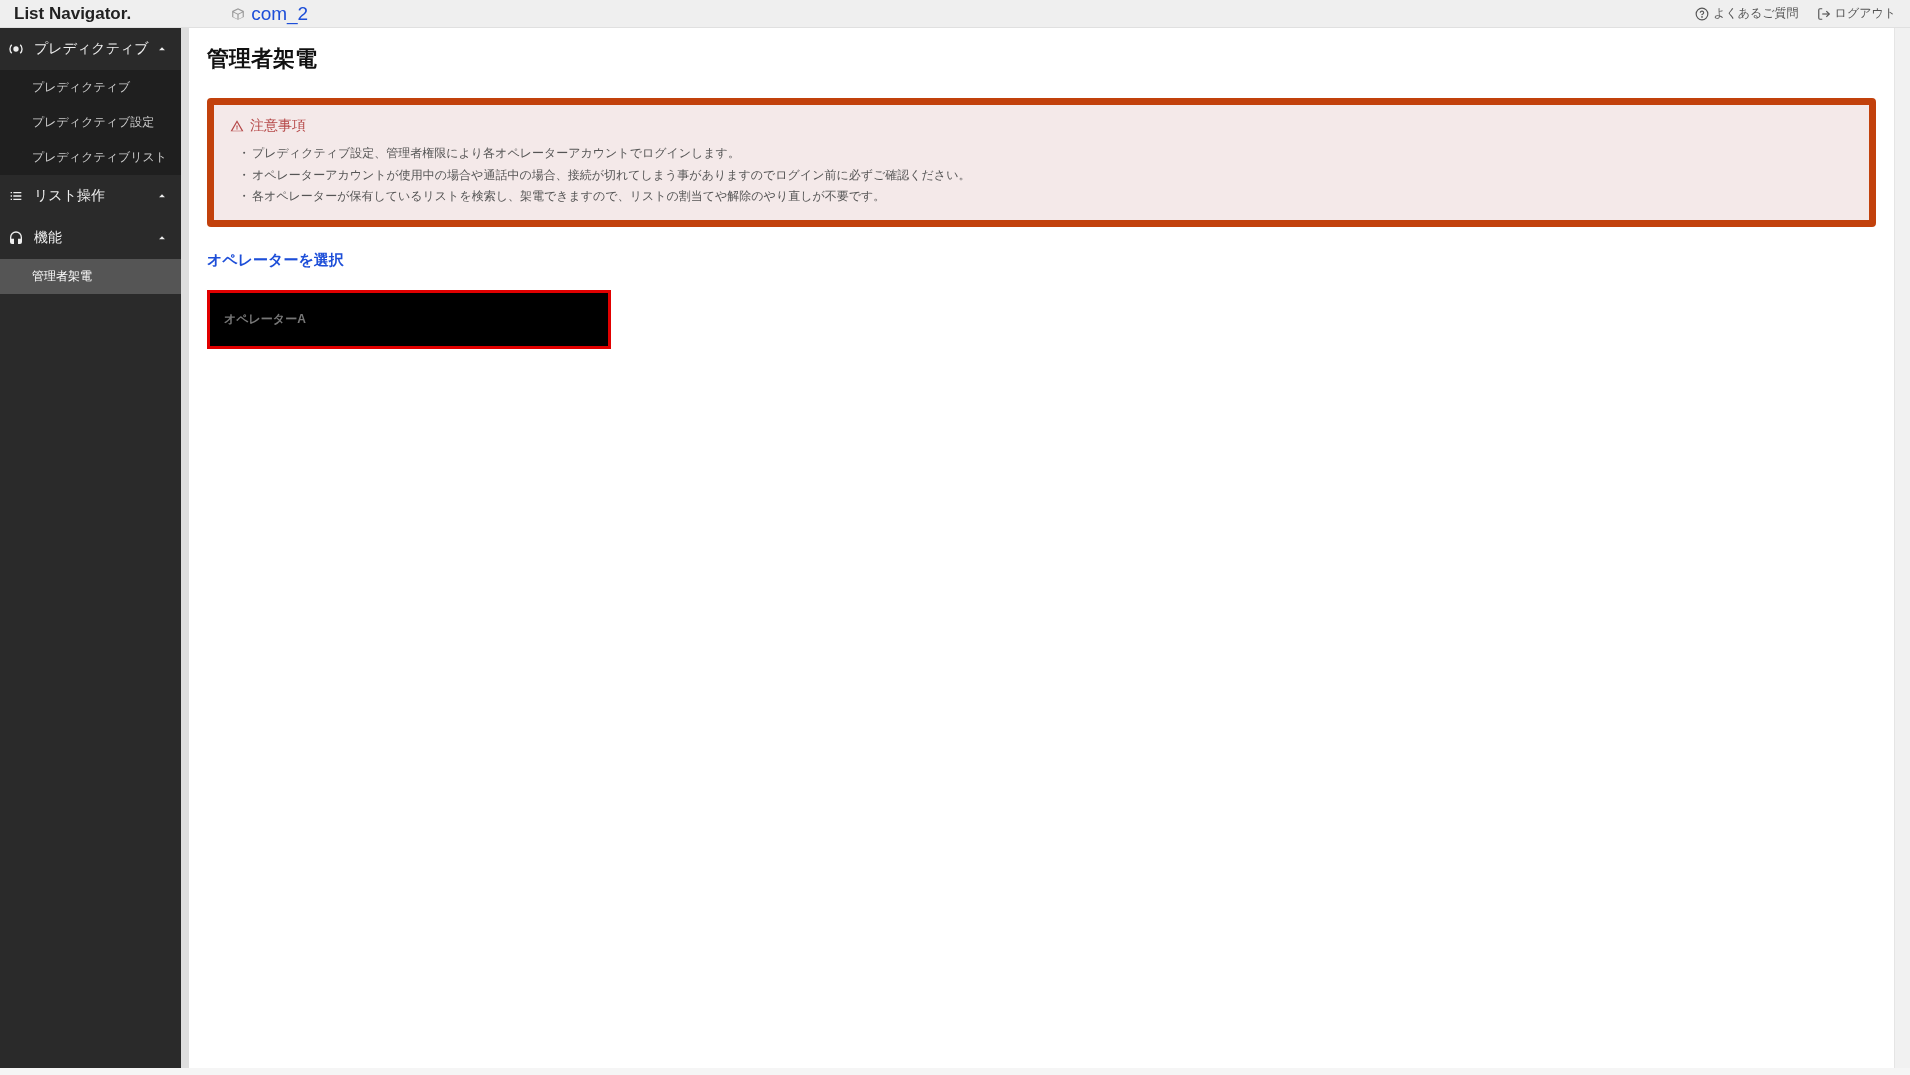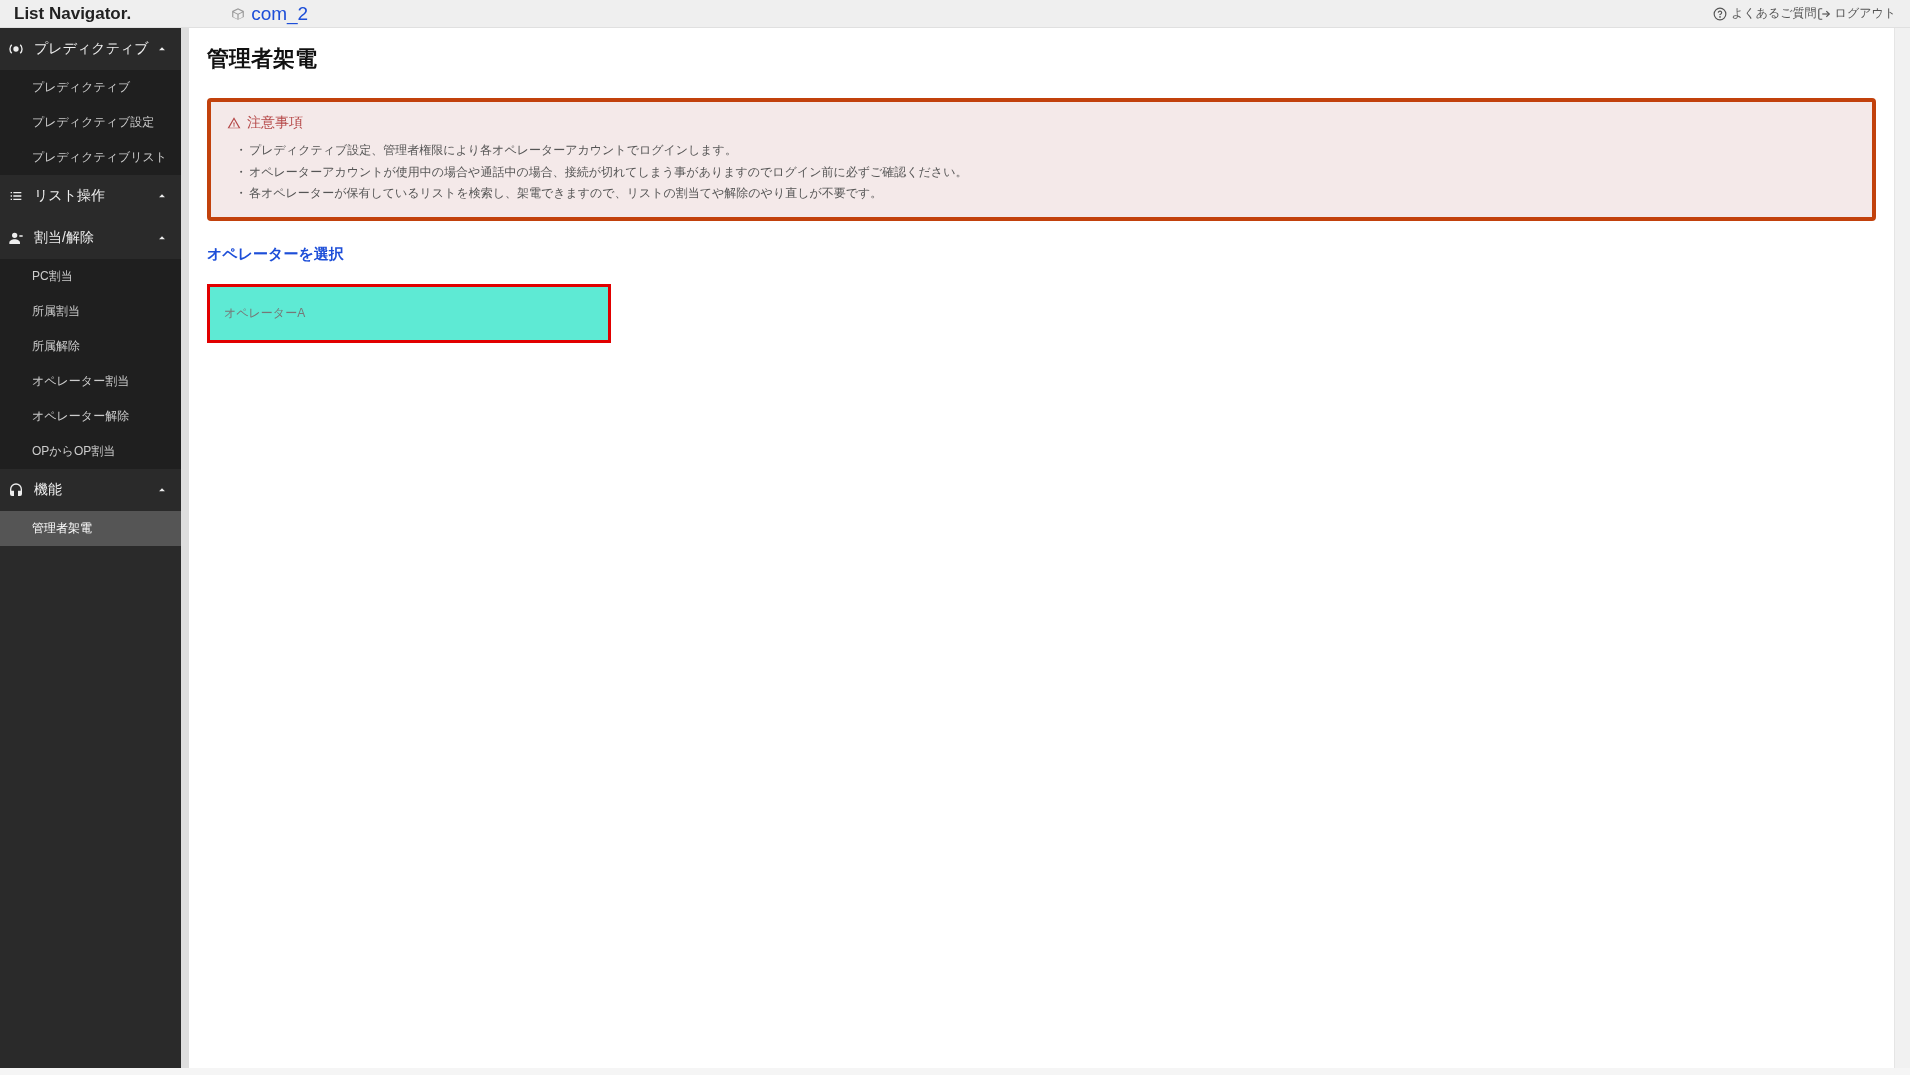--- a/index.html
+++ b/index.html
@@ -38,20 +38,21 @@
       font-size: 19px;
       color: #1d4ed8;
     }
     .company-icon {
       width: 14px;
       height: 14px;
     }
     .header-right {
       display: flex;
       align-items: center;
+      gap: 18px;
     }
     .header-link {
       display: flex;
       align-items: center;
       gap: 4px;
       font-size: 12px;
       color: #555;
       cursor: pointer;
       text-decoration: none;
     }
@@ -132,21 +133,21 @@
       overflow-y: auto;
     }
     .page-title {
       font-size: 22px;
       font-weight: 700;
       color: #111;
       margin-bottom: 24px;
     }
     .alert-box {
       background: #f4e9e9;
-      border: 4px solid #c2410c;
+      border: 7px solid #c2410c;
       border-radius: 4px;
       padding: 12px 16px;
       margin-bottom: 24px;
     }
     .alert-title {
       display: flex;
       align-items: center;
       gap: 6px;
       color: #b54848;
       font-size: 14px;
@@ -182,21 +183,22 @@
     }
     .operator-card {
       display: inline-block;
       border: 3px solid #e10000;
       padding: 18px 14px;
       margin-top: 2px;
       width: 404px;
       font-size: 12px;
       color: #777;
       cursor: pointer;
-      background: #5eead4;
+      background: #000000;
+      font-weight: bold;
     }
     .right-scroll-track {
       width: 16px;
       background: #f1f1f1;
       flex-shrink: 0;
       border-left: 1px solid #e5e5e5;
     }
   </style>
 </head>
 <body>
@@ -260,41 +262,20 @@
               <path d="M4 6h2v2H4V6zm4 0h12v2H8V6zM4 11h2v2H4v-2zm4 0h12v2H8v-2zM4 16h2v2H4v-2zm4 0h12v2H8v-2z"></path>
             </svg>
           <span>リスト操作</span>
         </div>
         <svg class="chevron-icon" viewBox="0 0 24 24">
             <path d="M7 14l5-5 5 5z"></path>
           </svg>
       </div>
     </div>
 
-    <div class="nav-group">
-      <div class="nav-header">
-        <div class="nav-header-left">
-          <svg viewBox="0 0 24 24">
-              <path d="M14 8a4 4 0 11-8 0 4 4 0 018 0zm-4 6c-4 0-8 2-8 5v2h16v-2c0-3-4-5-8-5zm7-6h5v2h-5V8z"></path>
-            </svg>
-          <span>割当/解除</span>
-        </div>
-        <svg class="chevron-icon" viewBox="0 0 24 24">
-            <path d="M7 14l5-5 5 5z"></path>
-          </svg>
-      </div>
-      <div class="nav-items">
-        <a class="nav-item">PC割当</a>
-        <a class="nav-item">所属割当</a>
-        <a class="nav-item">所属解除</a>
-        <a class="nav-item">オペレーター割当</a>
-        <a class="nav-item">オペレーター解除</a>
-        <a class="nav-item">OPからOP割当</a>
-      </div>
-    </div>
 
     <div class="nav-group">
       <div class="nav-header">
         <div class="nav-header-left">
           <svg viewBox="0 0 24 24">
               <path d="M12 2a9 9 0 00-9 9v7a3 3 0 003 3h3v-8H5v-2a7 7 0 0114 0v2h-4v8h3a3 3 0 003-3v-7a9 9 0 00-9-9z"></path>
             </svg>
           <span>機能</span>
         </div>
         <svg class="chevron-icon" viewBox="0 0 24 24">

